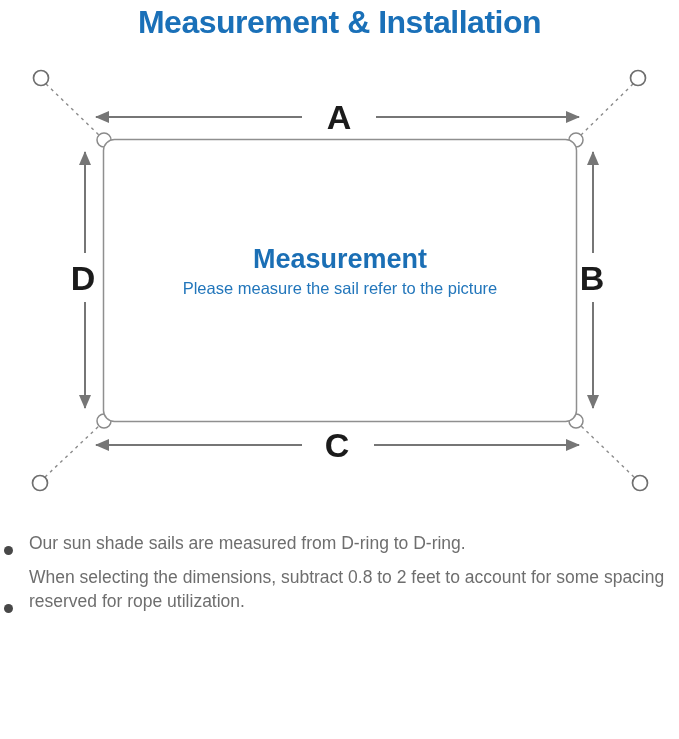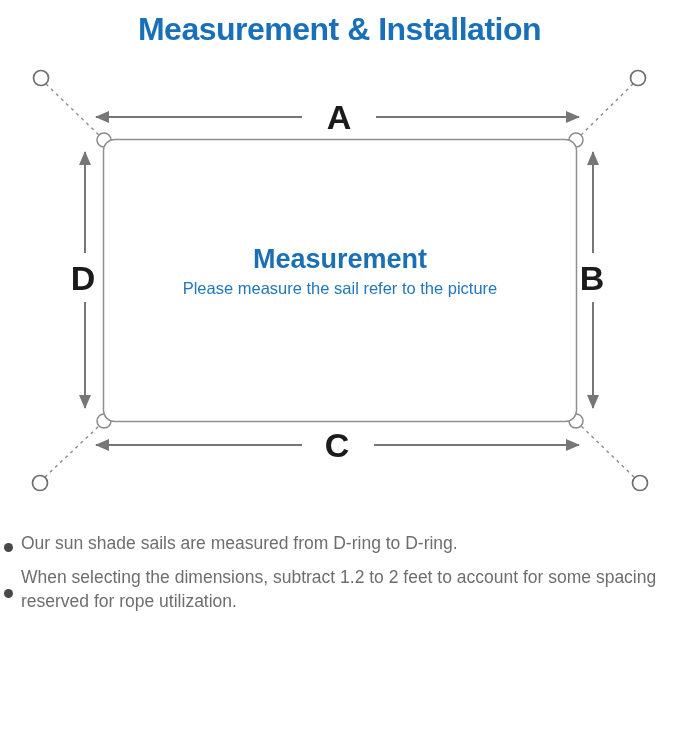--- a/index.html
+++ b/index.html
@@ -7,21 +7,21 @@
     margin: 0; padding: 0;
     width: 679px; height: 739px;
     background: #ffffff;
     font-family: "Liberation Sans", sans-serif;
     overflow: hidden;
   }
   .page { width: 679px; height: 739px; position: relative; }
 
   h1.title {
     margin: 0;
-    padding-top: 11px;
+    padding-top: 4px;
     height: 40px;
     line-height: 37px;
     text-align: center;
     font-size: 32px;
     font-weight: 700;
     letter-spacing: -0.5px;
     color: var(--title-blue, #1a70b8);
   }
 
   svg.diagram { display: block; }
@@ -47,25 +47,26 @@
     fill: var(--subtitle-blue, #2276bb); text-anchor: middle;
   }
 
   ul.notes {
     list-style: none;
     margin: 21px 0 0 0;
     padding: 0 8px 0 4px;
   }
   li.note {
     display: flex;
-    align-items: center;
+    align-items: flex-end;
     margin-bottom: 10px;
     font-size: 17.5px;
     line-height: 24px;
     color: var(--text-gray, #6e6e6e);
+    gap: 8px;
   }
   li.note .dot {
     flex: none;
     width: 9px; height: 9px;
     border-radius: 50%;
     background: #484848;
     margin: 8px 8px 0 0;
   }
   li.note .note-text { max-width: 651px; }
 </style>
@@ -121,17 +122,17 @@
     <text class="center-sub" x="340" y="254">Please measure the sail refer to the picture</text>
   </svg>
 
   <ul class="notes">
     <li class="note">
       <span class="dot"></span>
       <span class="note-text">Our sun shade sails are measured from D-ring to D-ring.</span>
     </li>
     <li class="note">
       <span class="dot"></span>
-      <span class="note-text">When selecting the dimensions, subtract 1.2 to 2 feet to account for some spacing reserved for rope utilization.</span>
+      <span class="note-text">When selecting the dimensions, subtract 0.8 to 2 feet to account for some spacing reserved for rope utilization.</span>
     </li>
   </ul>
 
 </div>
 
 </body></html>

